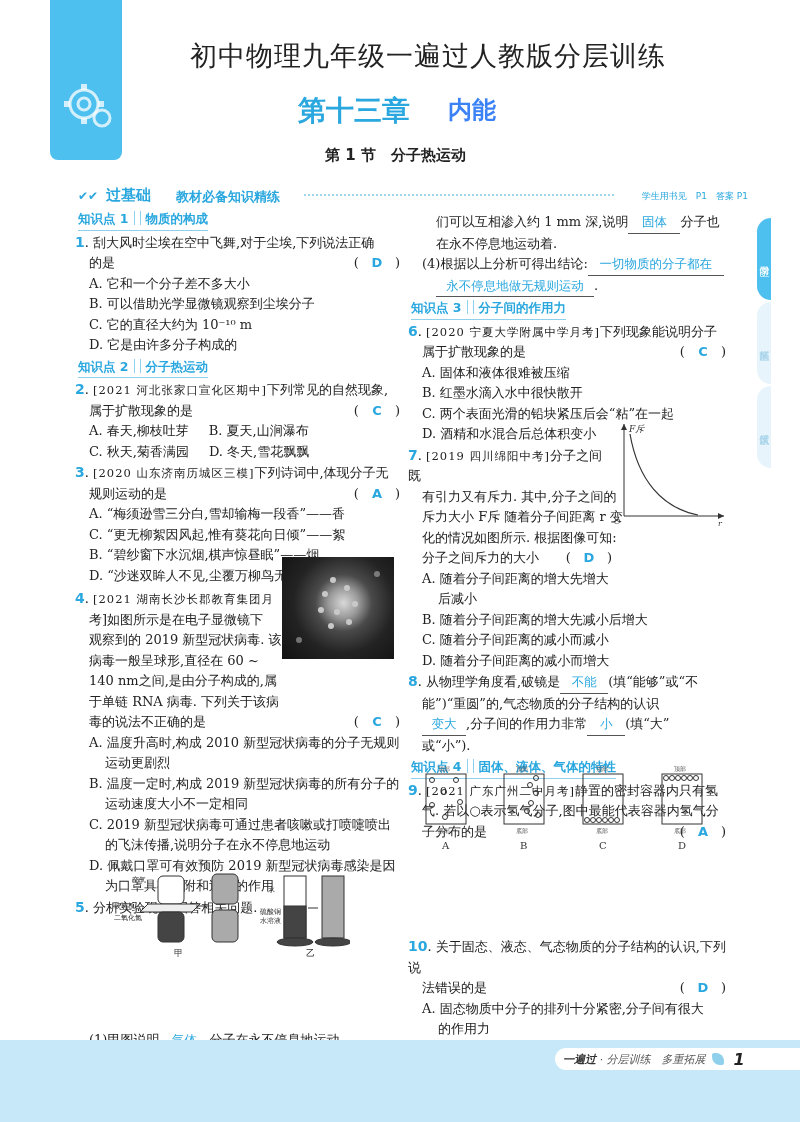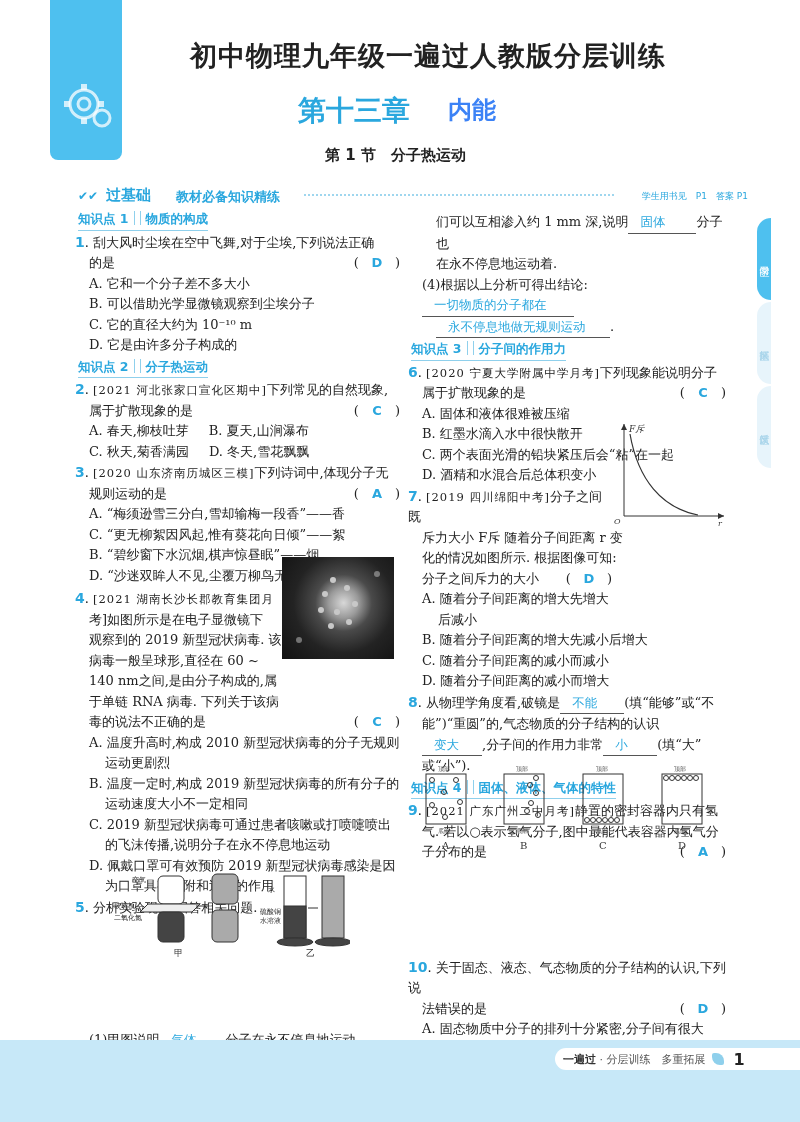--- a/index.html
+++ b/index.html
@@ -1,20 +1,20 @@
 <!DOCTYPE html>
 <html><head>
 <meta charset="utf-8">
 <style>
   html, body { margin:0; padding:0; }
   body { width:800px; height:1122px; position:relative; background:#ffffff; overflow:hidden;
          font-family:"DejaVu Serif","Liberation Serif",serif; color:#222; }
   .banner { position:absolute; left:50px; top:0; width:72px; height:160px; background:#4ec0ef; border-radius:0 0 8px 8px; overflow:hidden; }
   .gear { position:absolute; left:8px; top:78px; width:56px; height:56px; }
-  .title { position:absolute; left:190px; top:38px; font-family:"DejaVu Sans",sans-serif; font-size:27px; letter-spacing:1px; color:#222;font-weight:bold; }
+  .title { position:absolute; left:190px; top:38px; font-family:"DejaVu Sans",sans-serif; font-size:27px; letter-spacing:1px; color:#222; }
   .chapter { position:absolute; left:298px; top:92px; font-family:"DejaVu Sans",sans-serif; font-size:28px; font-weight:bold; color:#2aa7de; }
   .chapter-name { position:absolute; left:448px; top:94px; font-family:"DejaVu Sans",sans-serif; font-size:24px; font-weight:bold; color:#3b82f6; }
   .section { position:absolute; left:325px; top:146px; font-family:"DejaVu Sans",sans-serif; font-size:15px; font-weight:bold; color:#222; }
   .sec-header { position:absolute; left:78px; top:186px; width:670px; height:18px; font-family:"DejaVu Sans",sans-serif; }
   .sec-header .h1 { font-size:15px; font-weight:bold; color:#2aa7de; position:absolute; left:28px; top:0; }
   .sec-header .h2 { font-size:13px; font-weight:bold; color:#2aa7de; position:absolute; left:98px; top:2px; }
   .sec-header .dots { position:absolute; left:226px; top:8px; width:310px; border-top:2px dotted #9fd6ee; }
   .sec-header .ref { position:absolute; right:0; top:4px; font-size:9px; color:#2aa7de; }
   .checks { position:absolute; left:0; top:3px; font-size:12px; color:#2aa7de; font-weight:bold; }
   .col { position:absolute; font-size:13px; line-height:20.5px; }
@@ -23,33 +23,33 @@
   .kp { display:inline-block; font-family:"DejaVu Sans",sans-serif; font-size:12.5px; font-weight:bold; color:#2aa7de; border-bottom:1px solid #8fd0ec; margin:1px 0 1px 3px; }
   .kp .sep { display:inline-block; width:5px; height:14px; border-left:1px solid #8fd0ec; border-right:1px solid #8fd0ec; margin:0 5px; vertical-align:-2px; }
   .q { margin:0; }
   .qn { font-family:"DejaVu Sans",sans-serif; font-weight:bold; color:#2aa7de; font-size:14px; }
   .src { font-size:11.5px; letter-spacing:1px; }
   .ans-line { display:flex; justify-content:space-between; padding-left:14px; }
   .ans { font-family:"DejaVu Sans",sans-serif; font-weight:bold; color:#2aa7de; display:inline-block; width:36px; text-align:center; }
   .opt { padding-left:14px; }
   .opt2 { padding-left:30px; }
   .ind { padding-left:14px; }
-  .fill { color:#2aa7de; border-bottom:1px solid #555; display:inline-block; text-align:left; padding:0 12px; font-family:"DejaVu Sans",sans-serif; font-size:12.5px; }
+  .fill { color:#2aa7de; border-bottom:1px solid #555; display:inline-block; text-align:center; padding:0 4px; font-family:"DejaVu Sans",sans-serif; font-size:12.5px; }
   .row2 { display:flex; gap:20px; padding-left:14px; }
   .virus { position:absolute; left:282px; top:557px; width:112px; height:102px; background:radial-gradient(circle at 55% 45%, #d8d8d8 0, #9a9a9a 18%, #4a4a4a 34%, #232323 60%, #111 100%); }
   .virus .spike { position:absolute; width:6px; height:6px; border-radius:50%; background:#c8c8c8; }
   .fig5 { position:absolute; left:110px; top:868px; width:240px; height:90px; }
   .fig7 { position:absolute; left:612px; top:420px; width:116px; height:110px; }
   .fig9 { position:absolute; left:420px; top:765px; width:300px; height:90px; }
   .sidetabs { position:absolute; left:757px; top:218px; width:43px; }
   .tab { height:82px; display:flex; align-items:center; justify-content:center; writing-mode:vertical-rl; font-family:"DejaVu Sans",sans-serif; font-size:10px; letter-spacing:1px; border-radius:14px 0 0 14px; margin-bottom:2px; }
   .tab.active { background:#4ec0ef; color:#fff; }
   .tab.inactive { background:#e7f4fb; color:#a8d4ea; }
   .footer { position:absolute; left:0; top:1040px; width:800px; height:82px; background:#c7e8f8; }
-  .footer-pill { position:absolute; left:555px; top:1048px; width:245px; height:22px; background:#fff; border-radius:11px 0 0 11px; font-family:"DejaVu Sans",sans-serif; font-size:11px; color:#555; display:flex; align-items:center; padding-left:8px; box-sizing:border-box; }
+  .footer-pill { position:absolute; left:555px; top:1048px; width:245px; height:22px; background:#fff; border-radius:11px 0 0 11px; font-family:"DejaVu Sans",sans-serif; font-size:11px; color:#555; display:flex; align-items:center; padding-left:8px; box-sizing:border-box;font-style:italic; }
   .footer-pill .brand { font-weight:bold; color:#333; }
   .footer-pill .pg { font-weight:bold; font-size:16px; color:#222; margin-left:10px; }
   .footer-pill .leaf { display:inline-block; width:12px; height:12px; background:#8fd0ec; border-radius:2px 8px 2px 8px; margin-left:6px; }
 </style>
 </head>
 <body>
 
 <div class="banner">
   <svg class="gear" viewBox="0 0 56 56">
     <g fill="none" stroke="#ffffff" stroke-opacity="0.75" stroke-width="3">
@@ -208,20 +208,21 @@
         <span>(<span class="ans">C</span>)</span>
       </div>
     <div class="opt">A. 固体和液体很难被压缩</div>
     <div class="opt">B. 红墨水滴入水中很快散开</div>
     <div class="opt">C. 两个表面光滑的铅块紧压后会“粘”在一起</div>
     <div class="opt">D. 酒精和水混合后总体积变小</div>
   </div>
 
   <div class="q">
     <div style="width:205px;"><span class="qn">7</span>. <span class="src">[2019 四川绵阳中考]</span><span>分子之间既</span></div>
+    <div class="ind">有引力又有斥力. 其中,分子之间的</div>
     <div class="ind">斥力大小 F斥 随着分子间距离 r 变</div>
     <div class="ind">化的情况如图所示. 根据图像可知:</div>
     <div class="ans-line" style="width:190px;">
         <span>分子之间斥力的大小</span>
         <span>(<span class="ans">D</span>)</span>
       </div>
     <div class="opt">A. 随着分子间距离的增大先增大</div>
       <div class="opt2">后减小</div>
     <div class="opt">B. 随着分子间距离的增大先减小后增大</div>
     <div class="opt">C. 随着分子间距离的减小而减小</div>

